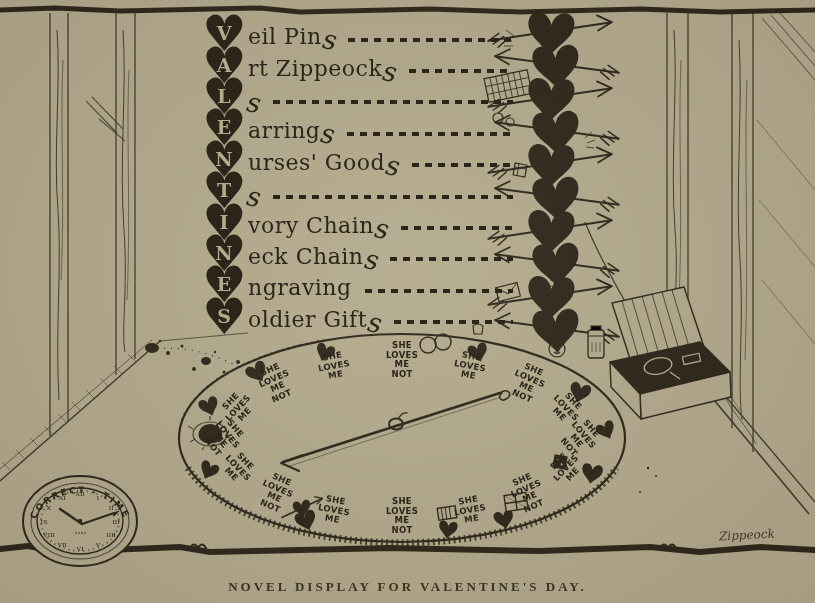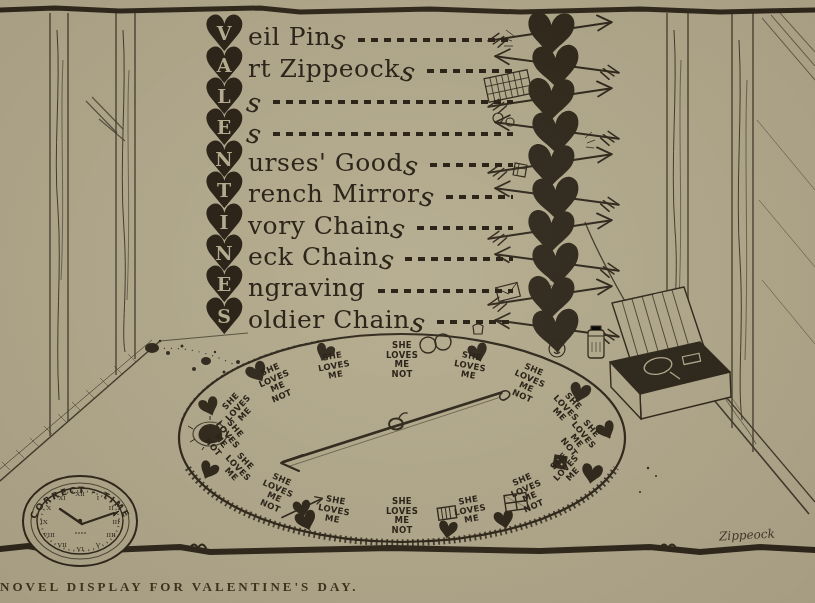--- a/index.html
+++ b/index.html
@@ -9,31 +9,31 @@
         background:radial-gradient(ellipse at 50% 45%, rgba(255,250,220,0.06), rgba(40,30,10,0.10));}
   svg.layer{position:absolute;left:0;top:0;width:815px;height:603px;}
   
   #list{position:absolute;left:202px;top:21px;width:313px;z-index:4;}
   .list-row{display:flex;align-items:center;height:31.4px;position:relative;}
   .init{position:relative;width:44px;height:31px;flex:0 0 44px;}
   .init-heart{position:absolute;left:0;top:-12px;width:44px;text-align:center;
         font-family:"DejaVu Sans",sans-serif;font-size:50px;line-height:50px;color:#2d251a;}
   .init-letter{position:absolute;left:0;top:1px;width:44px;text-align:center;color:#b4ab8f;
         font-weight:bold;font-size:19px;line-height:22px;font-family:"DejaVu Serif",serif;z-index:2;}
-  .item-text{font-size:25px;white-space:nowrap;letter-spacing:.5px;margin-left:2px;}
+  .item-text{font-size:22px;white-space:nowrap;letter-spacing:.5px;margin-left:2px;}
   .swash{font-style:italic;font-size:27px;margin-left:1px;display:inline-block;
         transform:translateY(3px) rotate(10deg);}
   .leader{flex:1;height:4px;min-width:18px;margin:6px 2px 0 12px;
         background:repeating-linear-gradient(90deg,#2d251a 0 7px,transparent 7px 13px);}
   
   #rim-labels{position:absolute;inset:0;z-index:3;pointer-events:none;text-decoration:underline;}
   .rim-label{position:absolute;font-family:"DejaVu Sans",sans-serif;font-size:8.5px;font-weight:bold;
         color:#2d251a;white-space:pre-line;text-align:center;line-height:1.12;letter-spacing:.3px;}
   
-  #caption{position:absolute;left:0;right:0;top:579px;text-align:left;z-index:5;
+  #caption{position:absolute;left:0;right:0;top:579px;text-align:center;z-index:5;
         font-family:"Liberation Serif",serif;font-size:13px;font-weight:bold;
         letter-spacing:3px;color:#3c331f;}
   #signature{position:absolute;right:40px;top:528px;z-index:5;font-style:italic;font-size:12px;
         color:#2d251a;transform:rotate(-3deg);opacity:.85;}
   
   .clock-rim{font-family:"DejaVu Sans",sans-serif;font-size:9px;font-weight:bold;
         letter-spacing:2px;fill:#2d251a;}
   .clock-numeral{font-family:"Liberation Serif",serif;font-size:7px;fill:#2d251a;text-anchor:middle;}
 </style>
 </head>
@@ -309,40 +309,40 @@
       </span>
       <span class="swash">s</span>
       <span class="leader"></span>
     </div>
 
     <div class="list-row">
       <span class="init">
         <span class="init-heart">♥</span>
         <span class="init-letter">E</span>
       </span>
+      <span class="item-text">arring</span>
       <span class="swash">s</span>
       <span class="leader"></span>
     </div>
 
     <div class="list-row">
       <span class="init">
         <span class="init-heart">♥</span>
         <span class="init-letter">N</span>
       </span>
       <span class="item-text">urses' Good</span>
       <span class="swash">s</span>
       <span class="leader"></span>
     </div>
 
     <div class="list-row">
       <span class="init">
         <span class="init-heart">♥</span>
         <span class="init-letter">T</span>
       </span>
-      <span class="item-text">rench Mirror</span>
       <span class="swash">s</span>
       <span class="leader"></span>
     </div>
 
     <div class="list-row">
       <span class="init">
         <span class="init-heart">♥</span>
         <span class="init-letter">I</span>
       </span>
       <span class="item-text">vory Chain</span>
@@ -368,21 +368,21 @@
       <span class="item-text">ngraving</span>
       <span class="swash"></span>
       <span class="leader"></span>
     </div>
 
     <div class="list-row">
       <span class="init">
         <span class="init-heart">♥</span>
         <span class="init-letter">S</span>
       </span>
-      <span class="item-text">oldier Chain</span>
+      <span class="item-text">oldier Gift</span>
       <span class="swash">s</span>
       <span class="leader"></span>
     </div>
   </div>
 
   <div id="rim-labels">
       <div class="rim-label" style="left: 402px; top: 360px; transform: translate(-50%, -50%) rotate(1.53737e-15deg);">SHE
 LOVES
 ME
 NOT</div>

